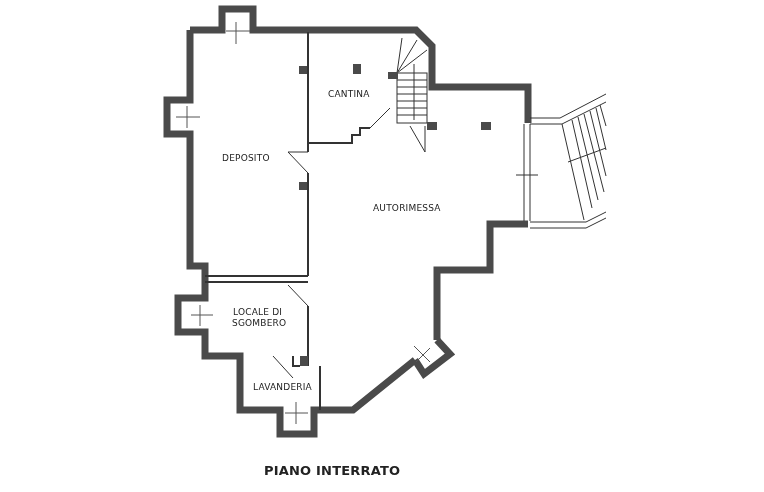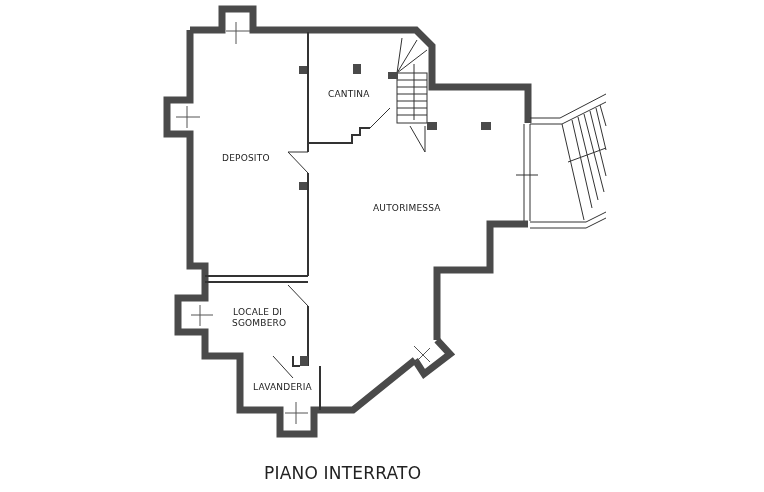--- a/index.html
+++ b/index.html
@@ -1,19 +1,19 @@
 <!DOCTYPE html>
 <html><head>
   <meta charset="utf-8">
   <style>
     html, body { margin: 0; padding: 0; background: #ffffff; }
     body { width: 764px; height: 492px; position: relative; overflow: hidden; font-family: "DejaVu Sans", sans-serif; }
     #plan { position: absolute; left: 0; top: 0; width: 764px; height: 492px; }
     .room-label { font-family: "DejaVu Sans", sans-serif; font-size: 9px; fill: #222; letter-spacing: 0.2px; }
-    .title-label { position: absolute; left: 264px; top: 463px; font-family: "DejaVu Sans", sans-serif; font-size: 17px; color: #222; letter-spacing: 0.2px; }
+    .title-label { position: absolute; left: 264px; top: 463px; font-family: "DejaVu Sans", sans-serif; font-size: 13px; color: #222; letter-spacing: 0.2px; font-weight: bold; }
   </style>
 </head>
 <body>
 
 <svg id="plan" viewBox="0 0 764 492" xmlns="http://www.w3.org/2000/svg">
   <g fill="none" stroke="#4a4a4a" stroke-width="7" stroke-linejoin="miter">
 
     <polyline points="190,30 222,30 222,9 253,9 253,30 416,30 432,46 432,87 528,87 528,123"></polyline>
 
     <polyline points="190,30 190,100 167,100 167,134 190,134 190,266 205,266 205,276"></polyline>

